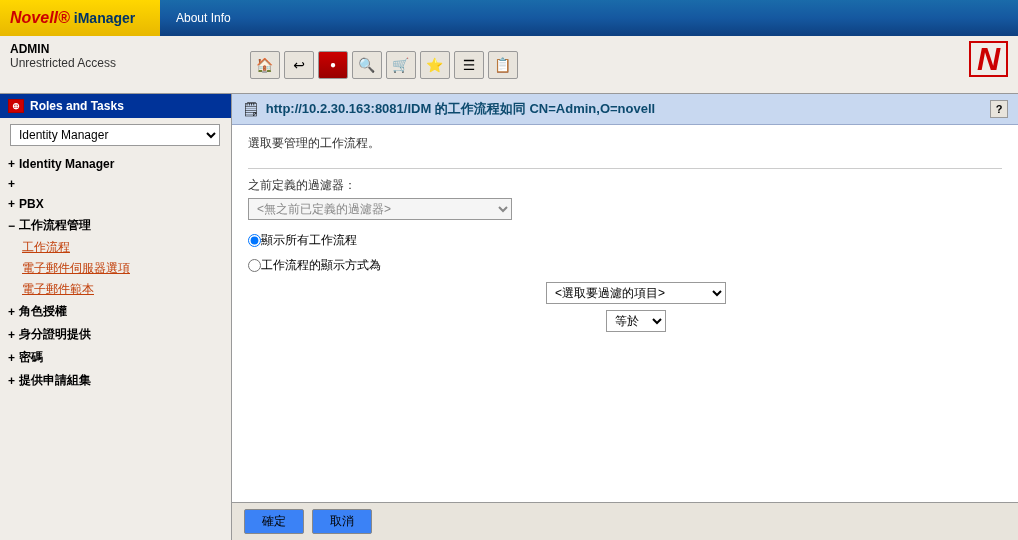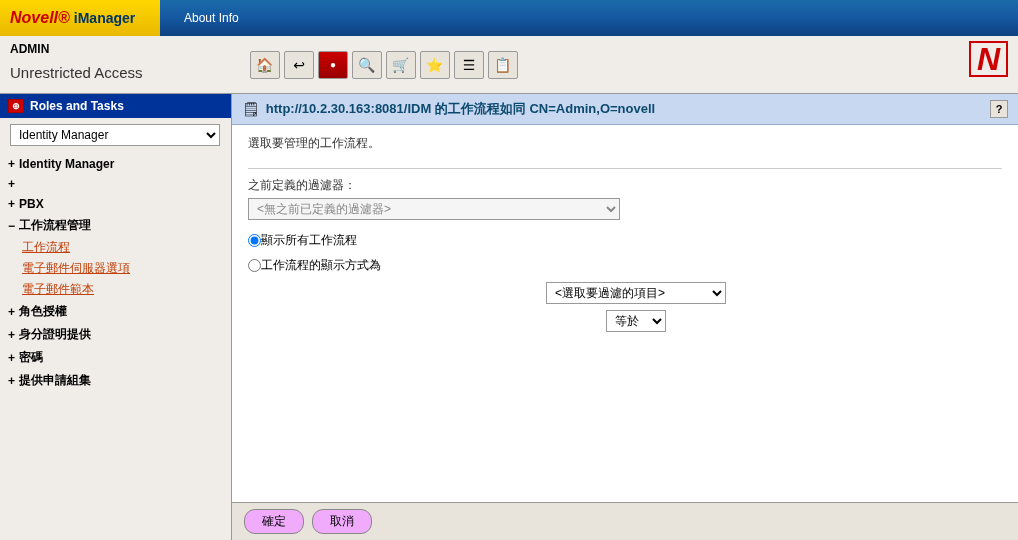--- a/index.html
+++ b/index.html
@@ -29,21 +29,21 @@
     }
     #topbar-logo .imanager-text {
       color: #003366;
       font-size: 14px;
       font-weight: bold;
       margin-left: 4px;
     }
     #topbar-about {
       color: white;
       font-size: 12px;
-      padding: 0 24px;
+      padding: 0 16px;
       cursor: pointer;
       text-decoration: none;
     }
 
     
     #adminbar {
       height: 58px;
       background: #f0ede8;
       border-bottom: 1px solid #999;
       display: flex;
@@ -55,23 +55,22 @@
       position: absolute;
       left: 10px;
       top: 6px;
     }
     #admin-info .admin-name {
       font-weight: bold;
       font-size: 12px;
       color: #000;
     }
     #admin-info .admin-access {
-      font-size: 15px;
+      font-size: 12px;
       color: #333;
-      margin-top: 8px;
     }
     #toolbar {
       display: flex;
       align-items: center;
       gap: 4px;
       margin-left: 240px;
     }
     .toolbar-btn {
       width: 30px;
       height: 28px;
@@ -269,24 +268,24 @@
       background: #e8e4dc;
       border-top: 1px solid #999;
       padding: 6px 12px;
       display: flex;
       gap: 8px;
     }
     .footer-btn {
       min-width: 60px;
       padding: 3px 12px;
       font-size: 12px;
-      background: #f0abfc;
+      background: #3b82f6;
       border: 1px solid #888;
       cursor: pointer;
-      border-radius: 11px;
+      border-radius: 2px;
     }
 
     .divider {
       border: none;
       border-top: 1px solid #ccc;
       margin: 8px 0;
     }
   </style>
 </head>
 <body>
@@ -385,21 +384,21 @@
       <div class="help-btn">?</div>
     </div>
 
     <div id="content-body">
       <p class="description-text">選取要管理的工作流程。</p>
 
       <hr class="divider">
 
       <p class="section-label">之前定義的過濾器：</p>
       <div class="filter-select-container">
-        <select class="filter-select" style="width:372px; color:#888;">
+        <select class="filter-select" style="width:264px; color:#888;">
           <option>&lt;無之前已定義的過濾器&gt;</option>
         </select>
       </div>
 
       <div class="radio-group">
         <div class="radio-row">
           <input type="radio" name="workflow-filter" checked="" style="">
           <label>顯示所有工作流程</label>
         </div>
         <div class="radio-row">

